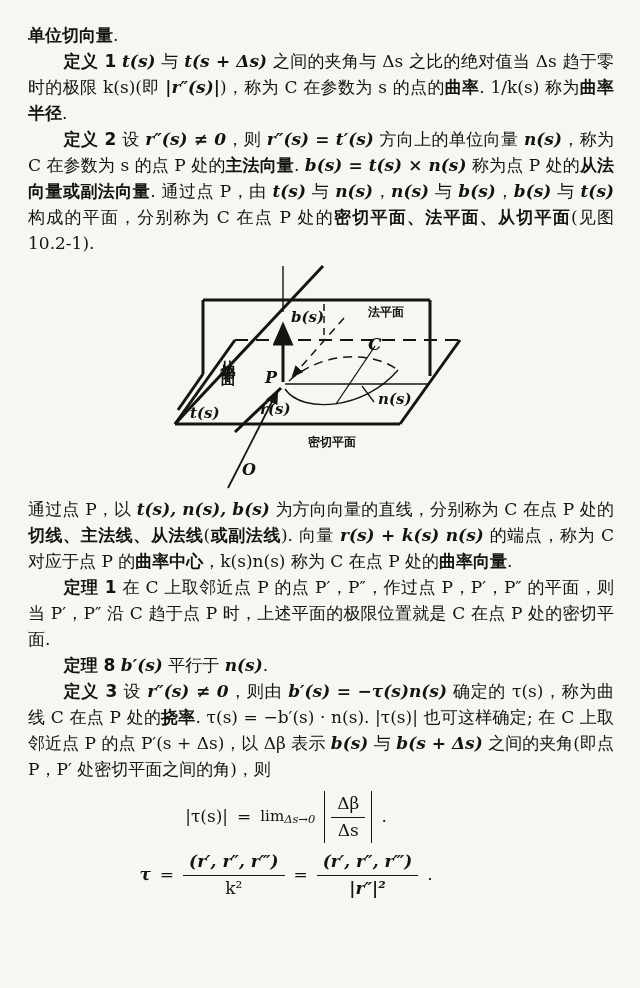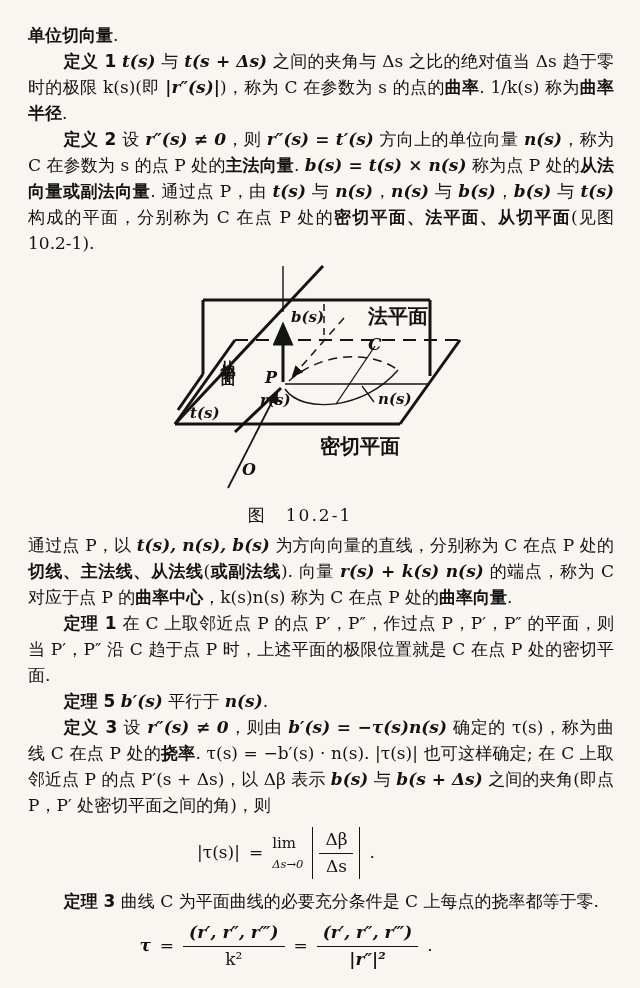--- a/index.html
+++ b/index.html
@@ -10,30 +10,30 @@
   }
   .page{padding:22px 26px 0 28px;font-size:17px;line-height:26px;}
   .para{margin:0;text-align:justify;}
   .indent{text-indent:2.1em;}
   .b{font-weight:700;font-family:"DejaVu Sans","DejaVu Serif",sans-serif;}
   .f{font-family:"DejaVu Serif",serif;}
   .fb{font-family:"DejaVu Serif",serif;font-style:italic;font-weight:700;}
   
   .figure{position:relative;width:398px;height:232px;margin:8px 0 0 110px;}
   .figure svg{position:absolute;left:0;top:0;}
-  .flabel{position:absolute;font-weight:700;font-size:20px;line-height:1;
+  .flabel{position:absolute;font-weight:700;font-size:12px;line-height:1;
           font-family:"DejaVu Sans","DejaVu Serif",sans-serif;white-space:nowrap;}
   .vlabel{writing-mode:vertical-rl;text-orientation:upright;letter-spacing:4px;}
   .mlabel{position:absolute;font-family:"DejaVu Serif",serif;font-style:italic;
           font-weight:700;font-size:15px;line-height:1;white-space:nowrap;}
   .caption{text-align:center;margin:6px 42px 4px 0;font-size:17px;letter-spacing:2px;}
   
   .formula-row{display:flex;align-items:center;justify-content:center;gap:9px;
                margin:9px 70px 9px 0;font-size:17px;line-height:1.15;}
-  .lim{display:inline-flex;flex-direction:column;align-items:flex-start;}
+  .lim{display:inline-flex;flex-direction:row;align-items:center;}
   .limtop{font-size:15px;}
   .limsub{font-size:11.5px;font-family:"DejaVu Serif",serif;font-style:italic;margin-top:6px;}
   .frac{display:inline-flex;flex-direction:column;align-items:center;}
   .num{display:block;padding:0 6px 3px;border-bottom:1.6px solid #151515;}
   .den{display:block;padding:3px 6px 0;}
   .abs{display:inline-flex;align-items:center;border-left:1.7px solid #151515;
        border-right:1.7px solid #151515;padding:3px 6px;}
 </style>
 </head>
 <body>
@@ -77,53 +77,51 @@
       <path d="M224,122 L236,138" stroke="#141414" stroke-width="1.3" fill="none"></path>
 
       <path d="M151,117 C 183,88 232,86 260,106" stroke="#141414" stroke-width="1.5" stroke-dasharray="9 6" fill="none"></path>
       <path d="M147,125 C 164,150 226,146 260,106" stroke="#141414" stroke-width="1.4" fill="none"></path>
       <path d="M237,82 L198,140" stroke="#141414" stroke-width="1.3" fill="none"></path>
 
       <path d="M90,224 L139,128" stroke="#141414" stroke-width="1.8" fill="none" marker-end="url(#arrow)"></path>
     </svg>
     <div class="flabel" style="left:230px;top:42px;">法平面</div>
     <div class="flabel vlabel" style="left:82px;top:84px;font-size:15px;">从切平面</div>
-    <div class="flabel" style="left:182px;top:172px;">密切平面</div>
+    <div class="flabel" style="left:170px;top:172px;">密切平面</div>
     <div class="mlabel" style="left:153px;top:46px;">b(s)</div>
     <div class="mlabel" style="left:52px;top:142px;">t(s)</div>
     <div class="mlabel" style="left:240px;top:128px;">n(s)</div>
-    <div class="mlabel" style="left:122px;top:129px;">r(s)</div>
+    <div class="mlabel" style="left:122px;top:138px;">r(s)</div>
     <div class="mlabel" style="left:230px;top:72px;font-size:17px;">C</div>
     <div class="mlabel" style="left:127px;top:106px;font-size:16px;">P</div>
     <div class="mlabel" style="left:104px;top:198px;font-size:16px;">O</div>
   </div>
-  <div class="caption">图　10.2-1</div>
 
   <p class="para"><span>通过点 </span><span class="f">P</span><span>，以 </span><span class="fb">t(s), n(s), b(s)</span><span> 为方向向量的直线，分别称为 </span><span class="f">C</span><span> 在点 </span><span class="f">P</span><span> 处的</span><span class="b">切线、主法线、从法线</span><span>(</span><span class="b">或副法线</span><span>). 向量 </span><span class="fb">r(s) + k(s) n(s)</span><span> 的端点，称为 </span><span class="f">C</span><span> 对应于点 </span><span class="f">P</span><span> 的</span><span class="b">曲率中心</span><span>，</span><span class="f">k(s)n(s)</span><span> 称为 </span><span class="f">C</span><span> 在点 </span><span class="f">P</span><span> 处的</span><span class="b">曲率向量</span><span>.</span></p>
   <p class="para indent"><span class="b">定理 1</span><span>  在 </span><span class="f">C</span><span> 上取邻近点 </span><span class="f">P</span><span> 的点 </span><span class="f">P′，P″</span><span>，作过点 </span><span class="f">P，P′，P″</span><span> 的平面，则当 </span><span class="f">P′，P″</span><span> 沿 </span><span class="f">C</span><span> 趋于点 </span><span class="f">P</span><span> 时，上述平面的极限位置就是 </span><span class="f">C</span><span> 在点 </span><span class="f">P</span><span> 处的密切平面.</span></p>
-  <p class="para indent"><span class="b">定理 5</span><span>  </span><span class="fb">b′(s)</span><span> 平行于 </span><span class="fb">n(s)</span><span>.</span></p>
+  <p class="para indent"><span class="b">定理 8</span><span>  </span><span class="fb">b′(s)</span><span> 平行于 </span><span class="fb">n(s)</span><span>.</span></p>
   <p class="para indent"><span class="b">定义 3</span><span>  设 </span><span class="fb">r″(s) ≠ 0</span><span>，则由 </span><span class="fb">b′(s) = −τ(s)n(s)</span><span> 确定的 </span><span class="f">τ(s)</span><span>，称为曲线 </span><span class="f">C</span><span> 在点 </span><span class="f">P</span><span> 处的</span><span class="b">挠率</span><span>. </span><span class="f">τ(s) = −b′(s) · n(s)</span><span>. </span><span class="f">|τ(s)|</span><span> 也可这样确定; 在 </span><span class="f">C</span><span> 上取邻近点 </span><span class="f">P</span><span> 的点 </span><span class="f">P′(s + Δs)</span><span>，以 </span><span class="f">Δβ</span><span> 表示 </span><span class="fb">b(s)</span><span> 与 </span><span class="fb">b(s + Δs)</span><span> 之间的夹角(即点 </span><span class="f">P，P′</span><span> 处密切平面之间的角)，则</span></p>
 
   <div class="formula-row">
     <span class="f">|τ(s)|</span>
     <span>=</span>
     <span class="lim">
       <span class="limtop">lim</span>
       <span class="limsub">Δs→0</span>
     </span>
     <span class="abs">
       <span class="frac">
         <span class="num f">Δβ</span>
         <span class="den f">Δs</span>
       </span>
     </span>
     <span>.</span>
   </div>
 
-  <p class="para indent"><span class="b">定理 3</span><span>  曲线 </span><span class="f">C</span><span> 为平面曲线的必要充分条件是 </span><span class="f">C</span><span> 上每点的挠率都等于零.</span></p>
 
   <div class="formula-row">
     <span class="fb">τ</span>
     <span>=</span>
     <span class="frac">
       <span class="num fb">(r′, r″, r‴)</span>
       <span class="den f">k²</span>
     </span>
     <span>=</span>
     <span class="frac">

